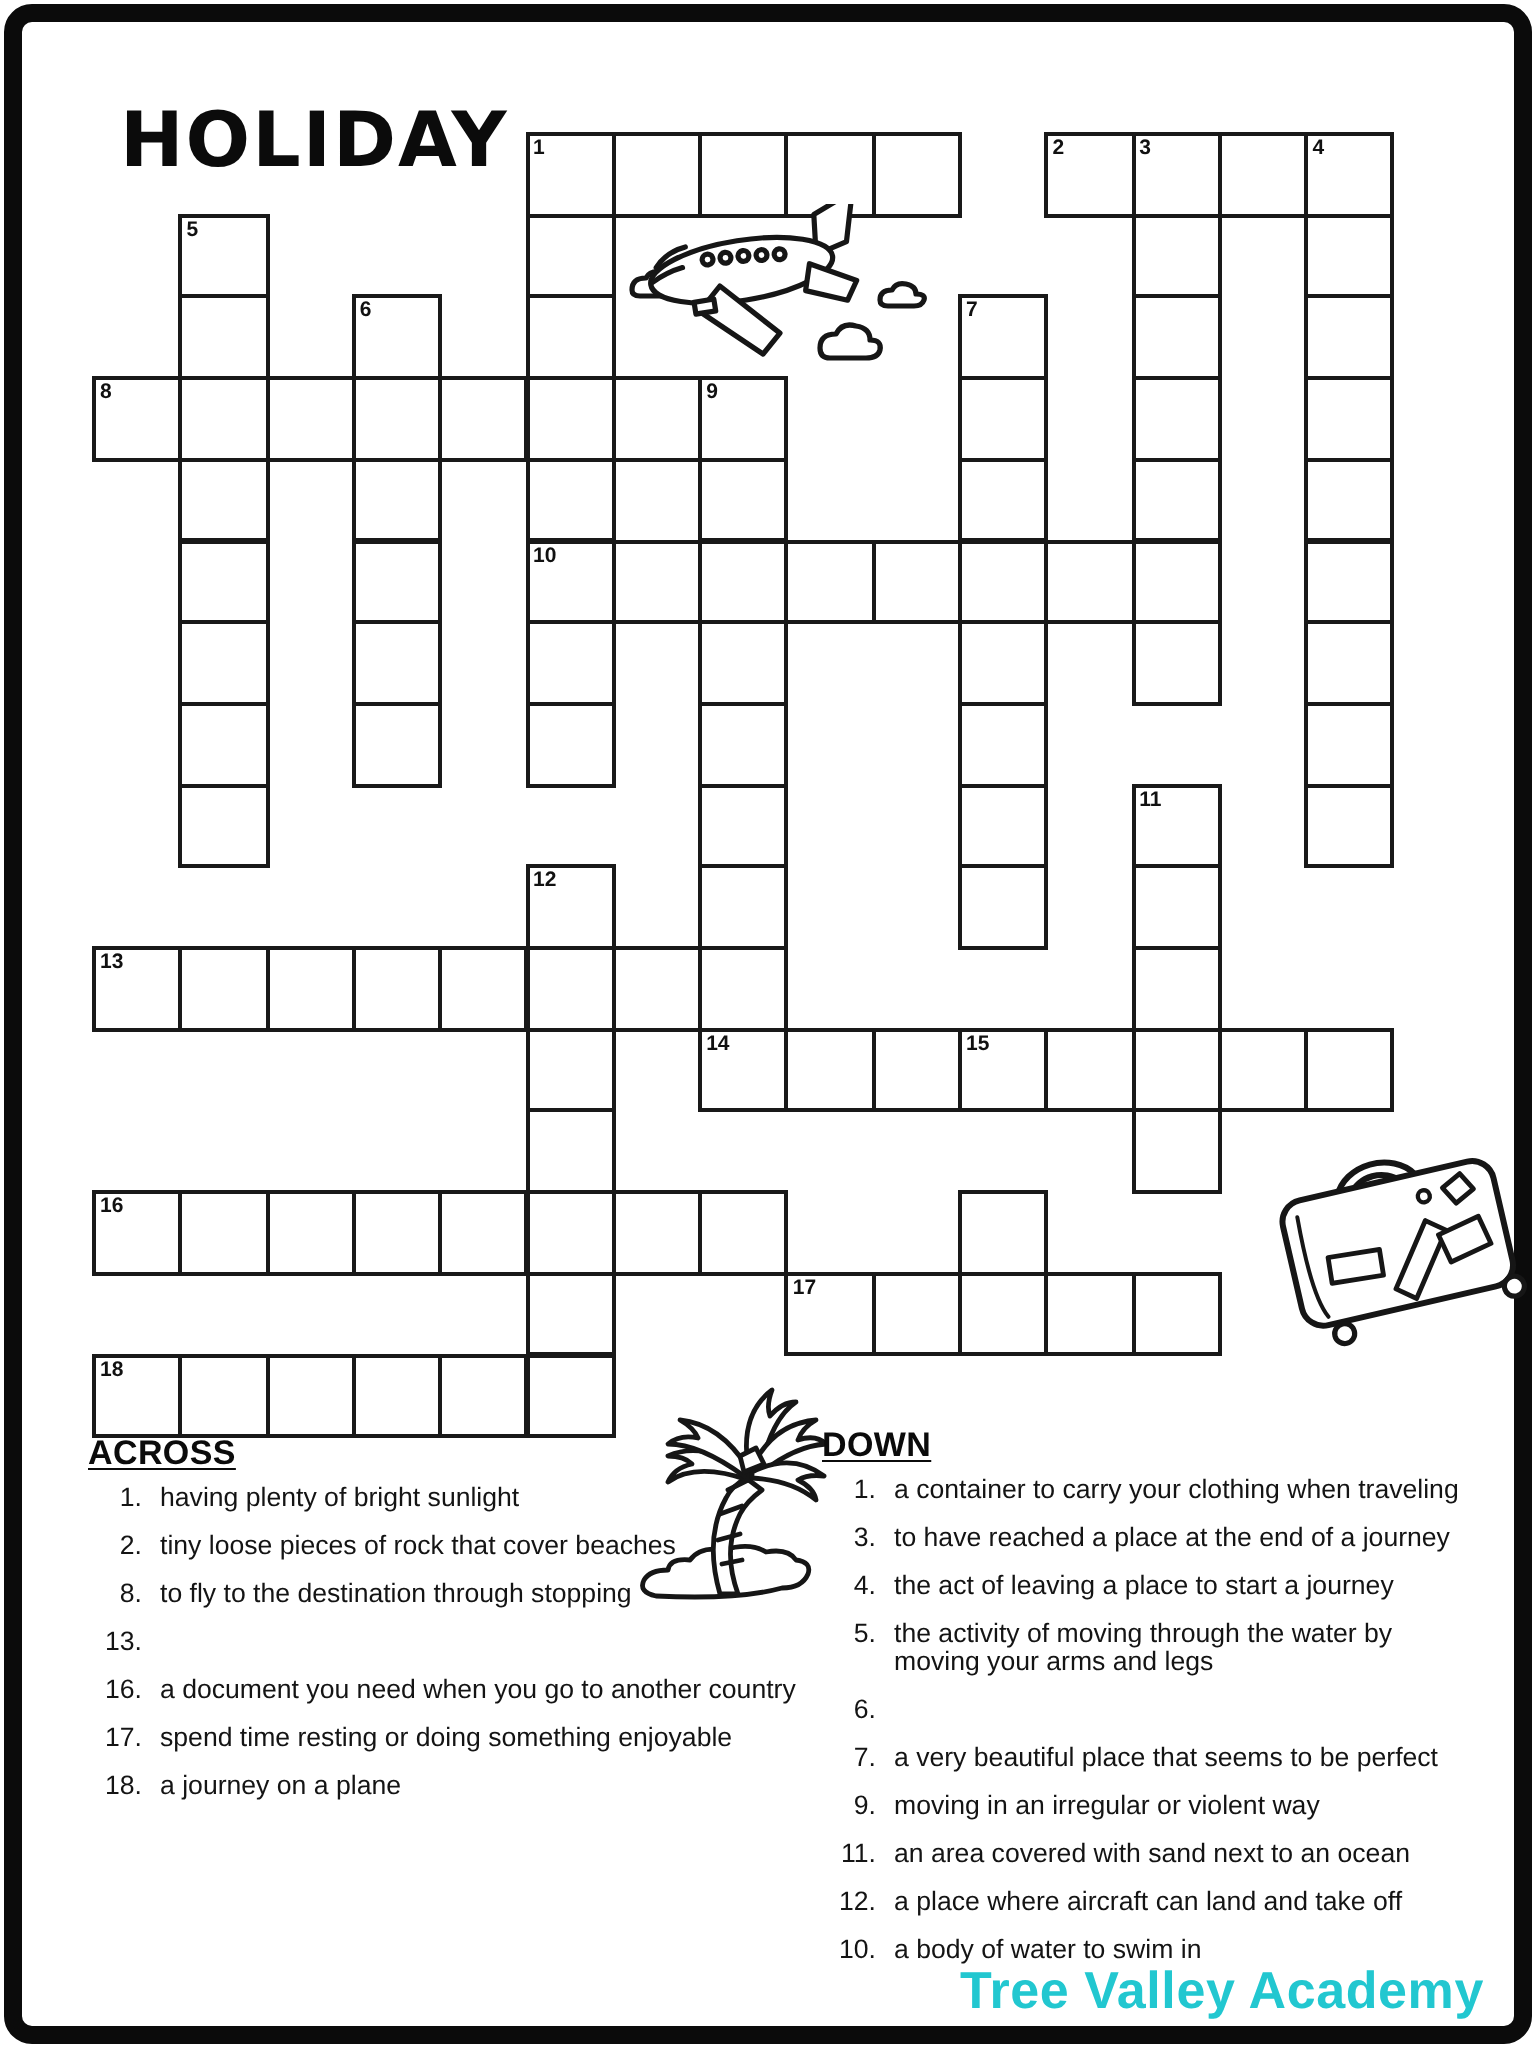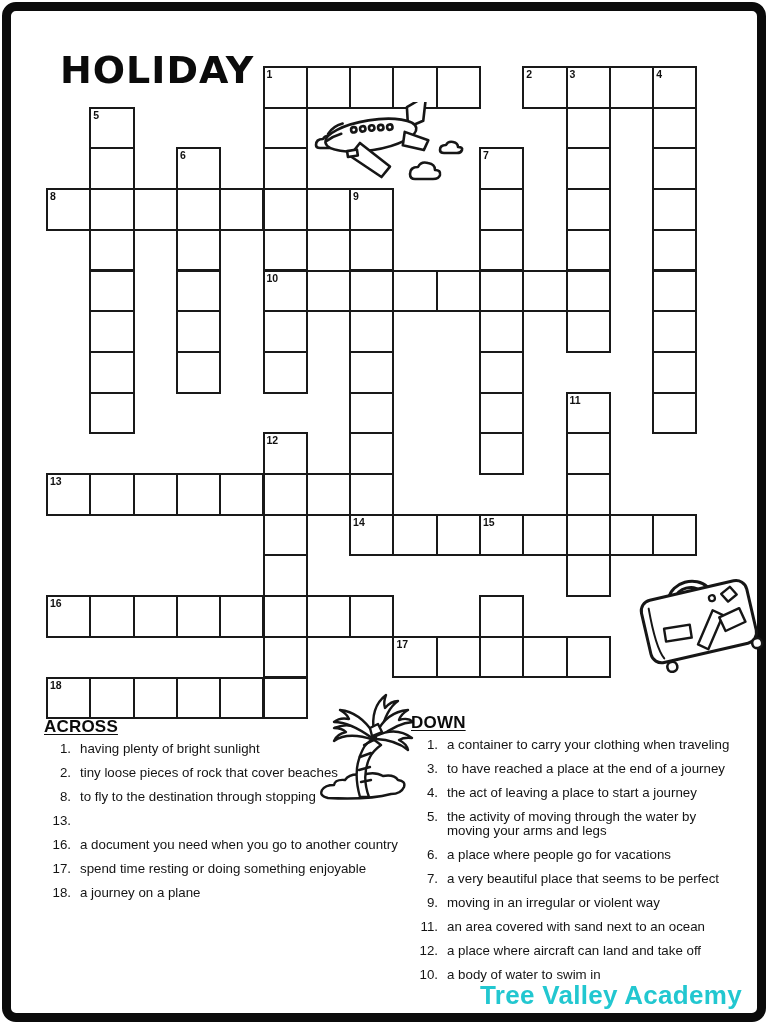--- a/index.html
+++ b/index.html
@@ -287,21 +287,20 @@
         <span class="num">4.</span>
         <span class="txt">the act of leaving a place to start a journey</span>
       </li>
       <li>
         <span class="num">5.</span>
         <span class="txt">the activity of moving through the water by
 moving your arms and legs</span>
       </li>
       <li>
         <span class="num">6.</span>
-        <span class="txt">a place where people go for vacations</span>
       </li>
       <li>
         <span class="num">7.</span>
         <span class="txt">a very beautiful place that seems to be perfect</span>
       </li>
       <li>
         <span class="num">9.</span>
         <span class="txt">moving in an irregular or violent way</span>
       </li>
       <li>

